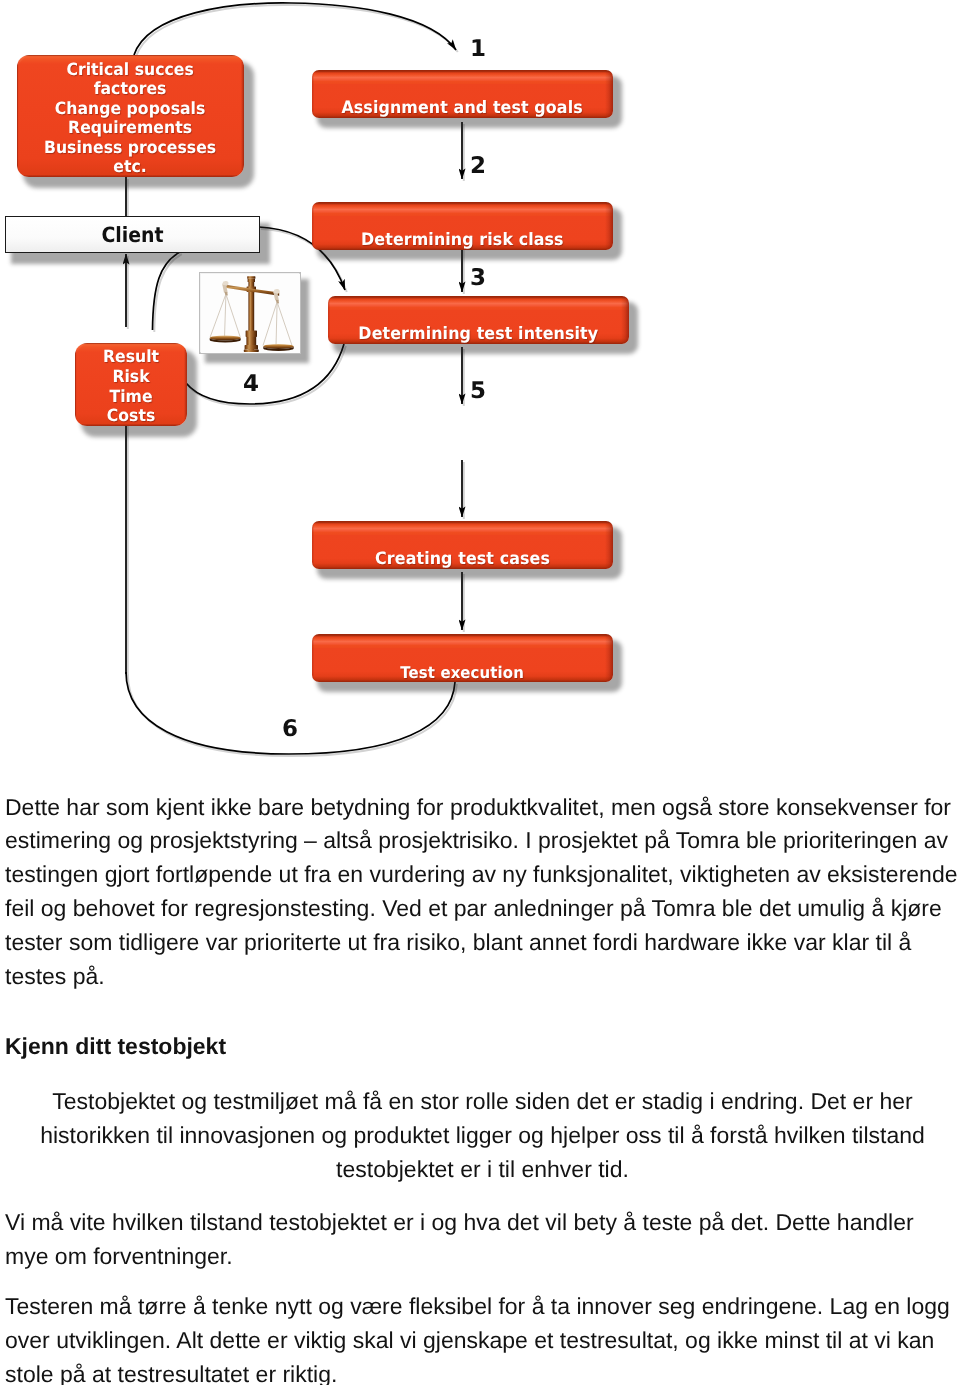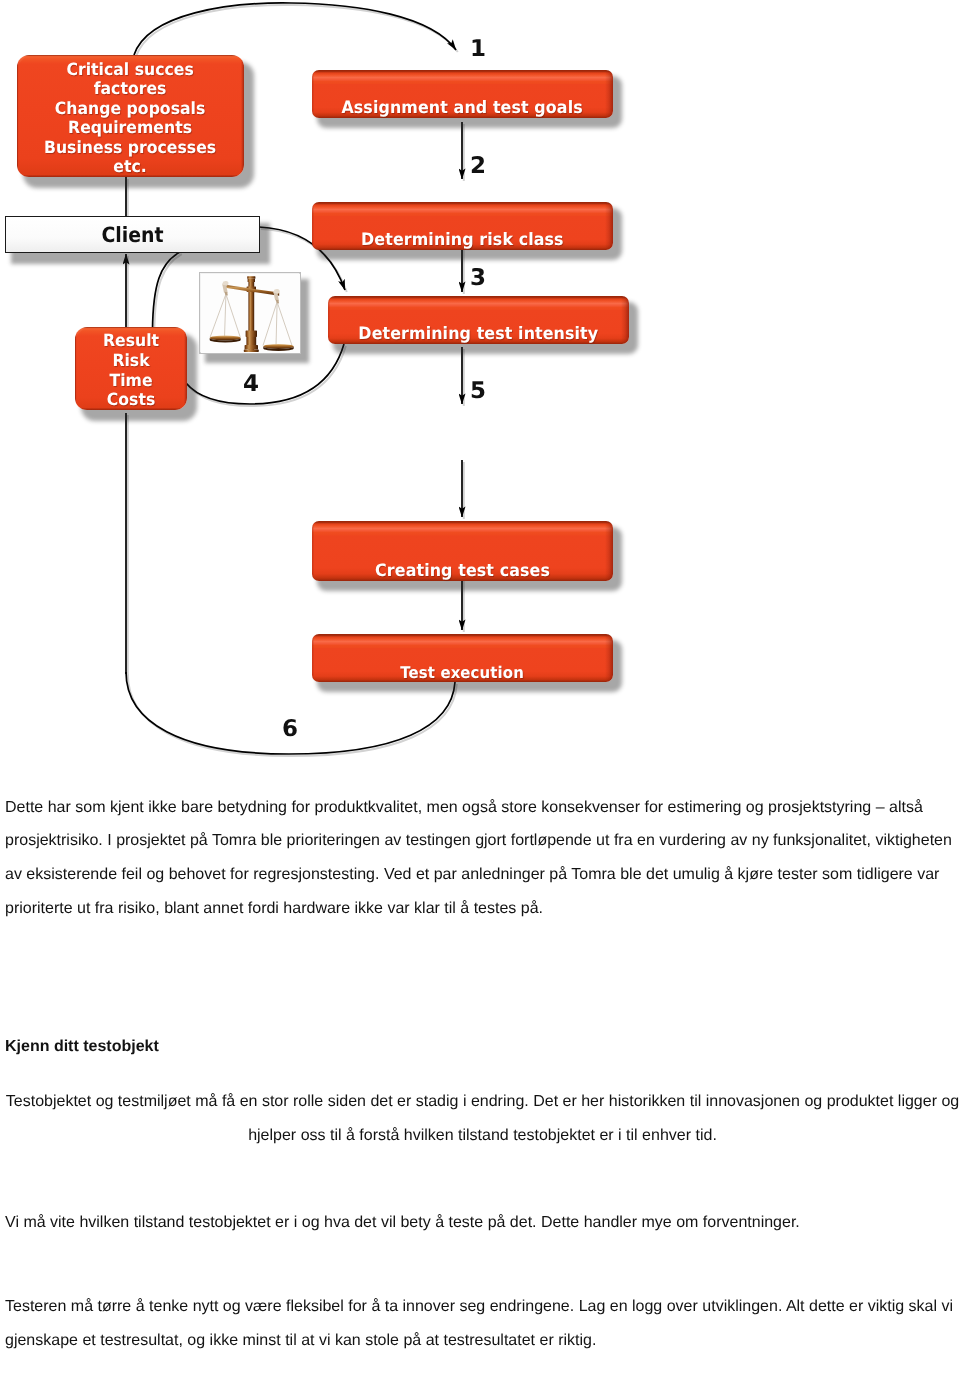--- a/index.html
+++ b/index.html
@@ -55,21 +55,21 @@
   .num{position:absolute;font-family:"DejaVu Sans",sans-serif;font-weight:bold;color:#111;}
 
   .scales{position:absolute;box-sizing:border-box;background:#fbfbfb;
         border-top:2px solid #f2f2f2;border-left:2px solid #f2f2f2;
         border-right:2px solid #b6b6b6;border-bottom:2px solid #b6b6b6;
         outline:1px solid #bdbdbd;
         box-shadow:7px 8px 4px 2px rgba(35,35,35,0.40);}
 
   
   .txt{position:absolute;left:5px;width:955px;
-       font-family:"Liberation Sans",sans-serif;font-size:16px;color:#131313;
+       font-family:"Liberation Sans",sans-serif;font-size:23px;color:#131313;
        line-height:33.9px;}
 </style>
 </head>
 <body>
 
 <div class="page">
   <div class="diagram">
 
     <svg class="wires" viewBox="0 0 960 775">
       <defs>
@@ -127,21 +127,21 @@
         <span>Requirements</span>
         <span>Business processes</span>
         <span>etc.</span>
       </div>
     </div>
 
     <div class="clientbox" style="left:5px;top:216px;width:255px;height:37px;font-size:21px;">
       <span>Client</span>
     </div>
 
-    <div class="sqbox" style="left:75px;top:327px;width:112px;height:83px;font-size:16.8px;line-height:19.6px;padding-top:4px;">
+    <div class="sqbox" style="left:75px;top:343px;width:112px;height:83px;font-size:16.8px;line-height:19.6px;padding-top:4px;">
       <div>
         <span>Result</span>
         <span>Risk</span>
         <span>Time</span>
         <span>Costs</span>
       </div>
     </div>
 
     <div class="scales" style="left:200px;top:273px;width:100px;height:80px;">
       <svg viewBox="0 0 100 80" width="100" height="80" style="display:block;margin:-1px 0 0 -1px">
@@ -202,21 +202,21 @@
 
     <div class="rbox" style="left:312px;top:70px;width:301px;height:48px;font-size:17px;">
       <span>Assignment and test goals</span>
     </div>
     <div class="rbox" style="left:312px;top:183px;width:301px;height:48px;font-size:17px;margin-top:19px;">
       <span>Determining risk class</span>
     </div>
     <div class="rbox" style="left:312px;top:296px;width:301px;height:48px;font-size:17px;margin-left:16px;">
       <span>Determining test intensity</span>
     </div>
-    <div class="rbox" style="left:312px;top:521px;width:301px;height:60px;font-size:17px;">
+    <div class="rbox" style="left:312px;top:521px;width:301px;height:48px;font-size:17px;">
       <span>Creating test cases</span>
     </div>
     <div class="rbox" style="left:312px;top:634px;width:301px;height:48px;font-size:16px;">
       <span>Test execution</span>
     </div>
 
     <div class="num" style="left:470px;top:36px;font-size:23px;">1</div>
     <div class="num" style="left:470px;top:153px;font-size:23px;">2</div>
     <div class="num" style="left:470px;top:265px;font-size:23px;">3</div>
     <div class="num" style="left:243px;top:371px;font-size:23px;">4</div>

